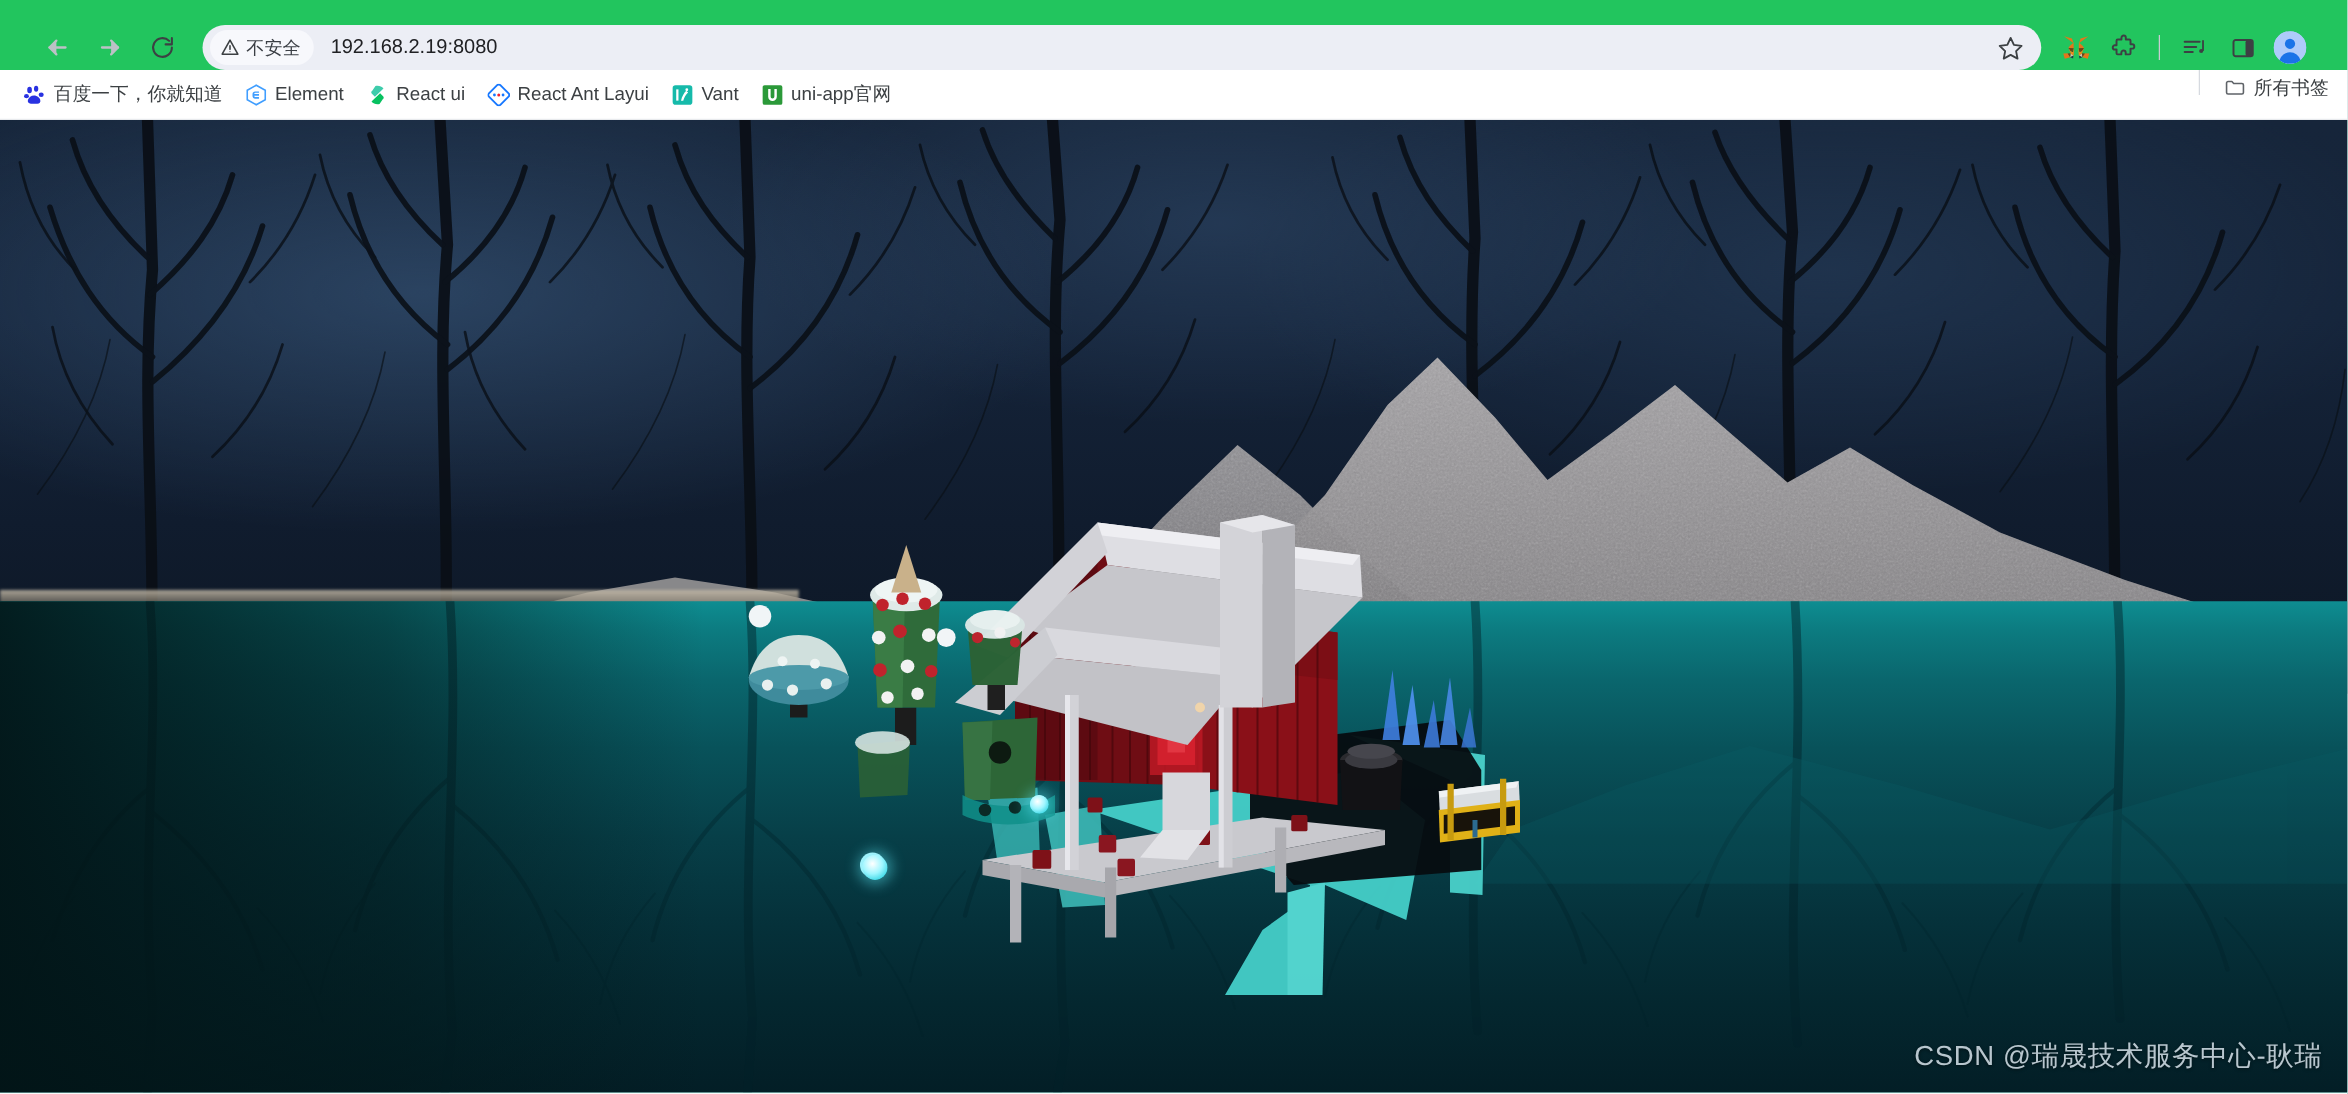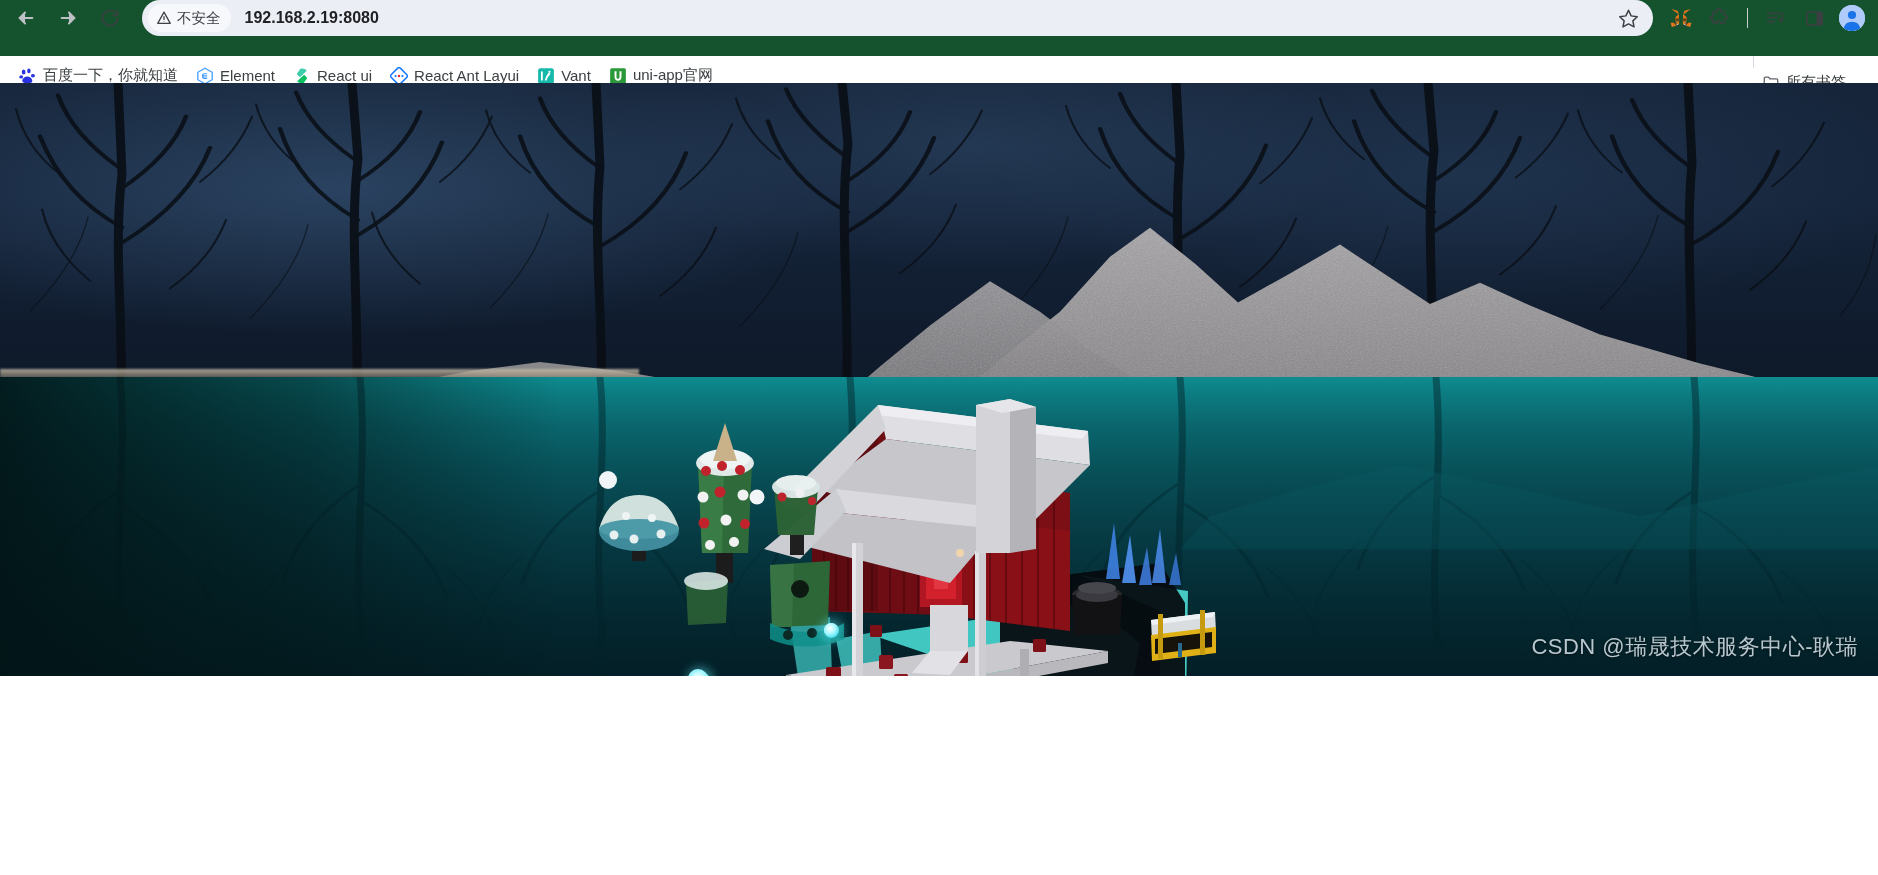--- a/index.html
+++ b/index.html
@@ -7,23 +7,23 @@
     width: 1878px; height: 875px; overflow: hidden;
     font-family: "Liberation Sans", sans-serif;
     background: #fff;
   }
 
   
   #browser { width: 1878px; height: 875px; position: relative; background: #fff; }
 
   .toolbar {
     height: 56px; width: 100%;
-    background: #14532d;
-    display: flex; align-items: flex-start;
-    padding: 0 8px;
+    background: #22c55e;
+    display: flex; align-items: flex-end;
+    padding: 0 28px;
     position: relative;
   }
   .nav-btn {
     width: 36px; height: 36px; border-radius: 50%;
     display: flex; align-items: center; justify-content: center;
     margin-right: 6px; cursor: pointer; flex: 0 0 auto;
   }
   .nav-btn svg { display: block; }
   .nav-btn.disabled svg { stroke: #bdc1c6; fill: #bdc1c6; }
 
@@ -47,21 +47,20 @@
   }
   .secchip .warn-tri { width: 16px; height: 16px; flex: 0 0 auto; }
   .secchip-text {
     font-size: 14.5px; color: #3b3f45; white-space: nowrap;
     font-family: "Liberation Sans", sans-serif;
   }
   .urltext {
     font-size: 16px; color: #202124; margin-left: 14px;
     white-space: nowrap; overflow: hidden; text-overflow: ellipsis;
     flex: 1 1 auto;
-    font-weight: bold;
   }
   .star-btn {
     width: 34px; height: 34px; border-radius: 50%;
     display: flex; align-items: center; justify-content: center;
     margin-left: auto; flex: 0 0 auto; cursor: pointer;
   }
 
   .tb-right { display: flex; align-items: center; gap: 2px; flex: 0 0 auto; }
   .tb-icon {
     width: 36px; height: 36px; border-radius: 50%;
@@ -92,28 +91,28 @@
   .bm {
     display: flex; align-items: center; gap: 6px;
     height: 28px; padding: 0 9px; border-radius: 4px;
     cursor: pointer; flex: 0 0 auto; white-space: nowrap;
   }
   .bm-label { font-size: 15px; color: #3c4043; }
   .bm-ico { width: 18px; height: 18px; flex: 0 0 auto; display:block; }
 
   .bm-right {
     position: absolute; right: 0; top: 0; height: 40px;
-    display: flex; align-items: flex-start; padding-right: 23px; flex-direction: column;
+    display: flex; align-items: flex-start; padding-right: 6px;
   }
   .bm-vsep { width: 1px; height: 20px; background: #d6dae0; margin-right: 10px; }
 
   
   .viewport {
-    position: absolute; left: 0; top: 83px;
-    width: 1878px; height: 593px;
+    position: absolute; left: 0; top: 96px;
+    width: 1878px; height: 778px;
     overflow: hidden;
     background: #0f766e;
   }
   .scene { position: absolute; inset: 0; }
 
   
   .sky {
     position: absolute; left: 0; top: 0; width: 100%; height: 59%;
     background:
       radial-gradient(ellipse 40% 60% at 18% 30%, rgba(60,92,128,.55), transparent 70%),

